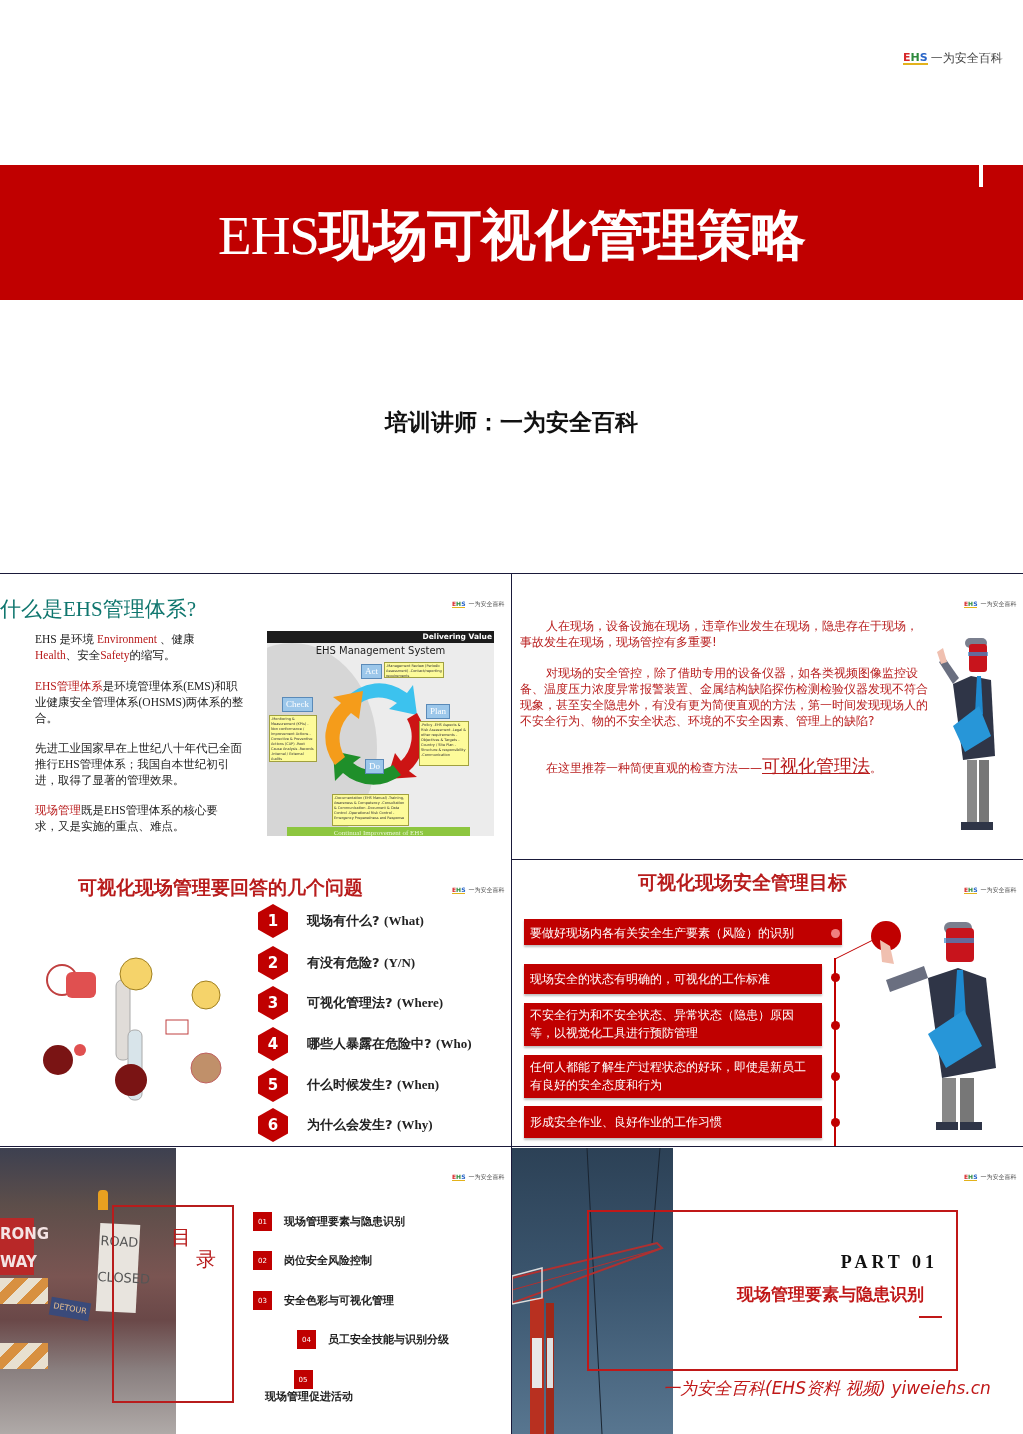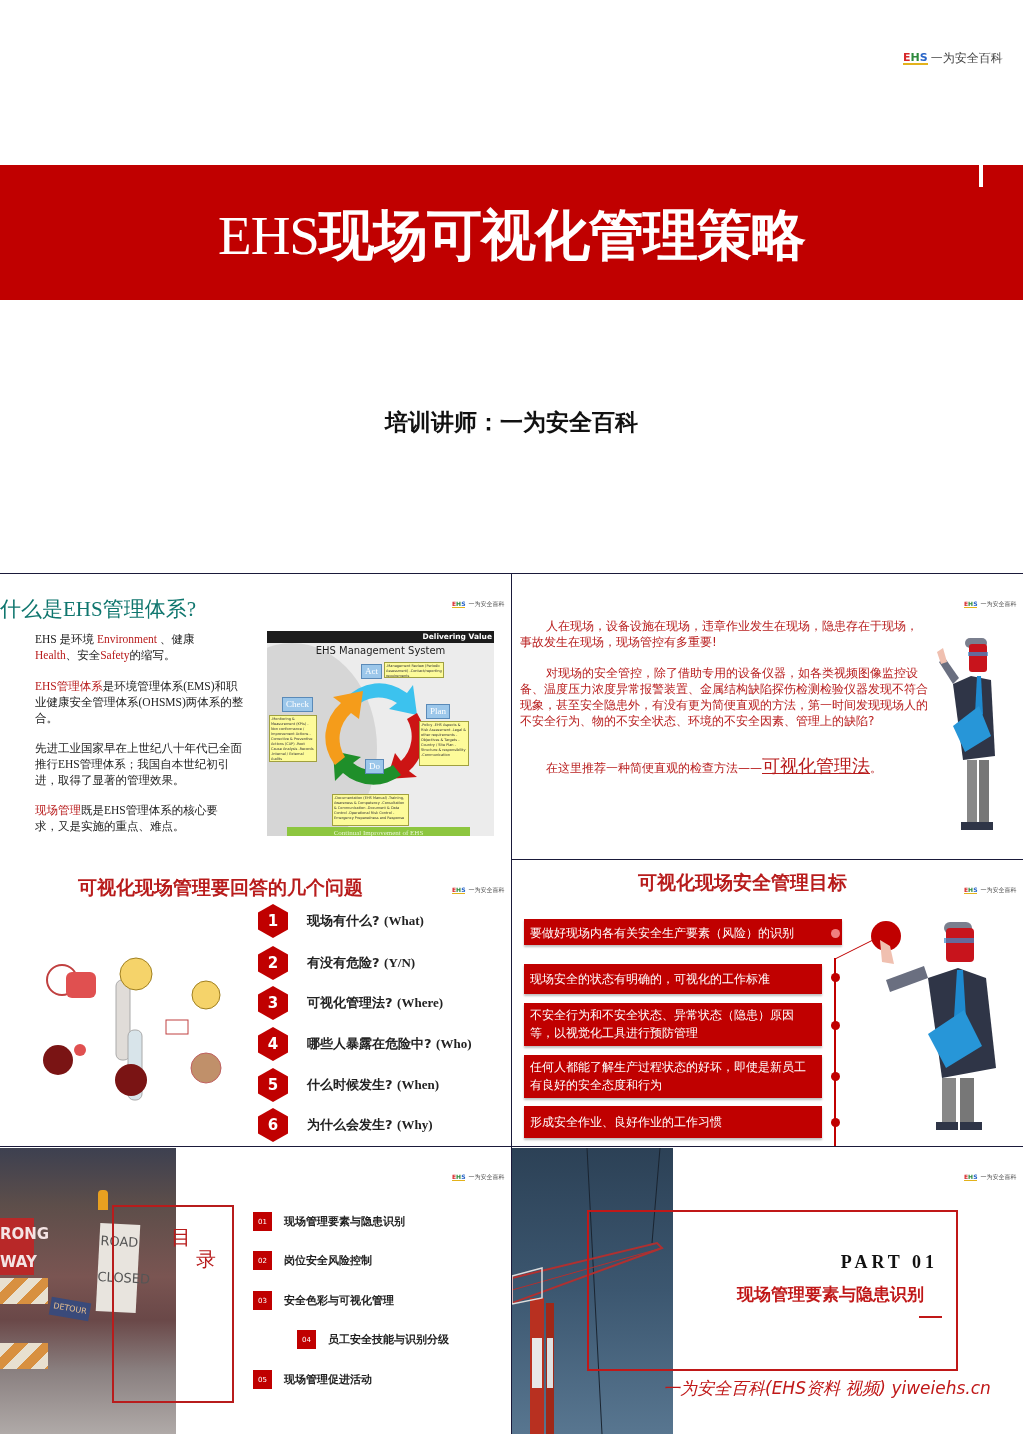--- a/index.html
+++ b/index.html
@@ -283,21 +283,21 @@
     <div class="ttext">岗位安全风险控制</div>
   </div>
   <div class="toc" style="top:1291px;">
     <div class="num">03</div>
     <div class="ttext">安全色彩与可视化管理</div>
   </div>
   <div class="toc" style="top:1330px;margin-left:44px;">
     <div class="num">04</div>
     <div class="ttext">员工安全技能与识别分级</div>
   </div>
-  <div class="toc" style="top:1370px;">
+  <div class="toc" style="top:1370px;flex-direction:column;">
     <div class="num">05</div>
     <div class="ttext">现场管理促进活动</div>
   </div>
 </section>
 
 <section id="s6">
   <div class="photo">
     <svg width="161" height="286" viewBox="0 0 161 286">
       <line x1="75" y1="0" x2="90" y2="286" stroke="#1a2430" stroke-width="1"></line>
       <line x1="148" y1="0" x2="140" y2="95" stroke="#1a2430" stroke-width="1"></line>

